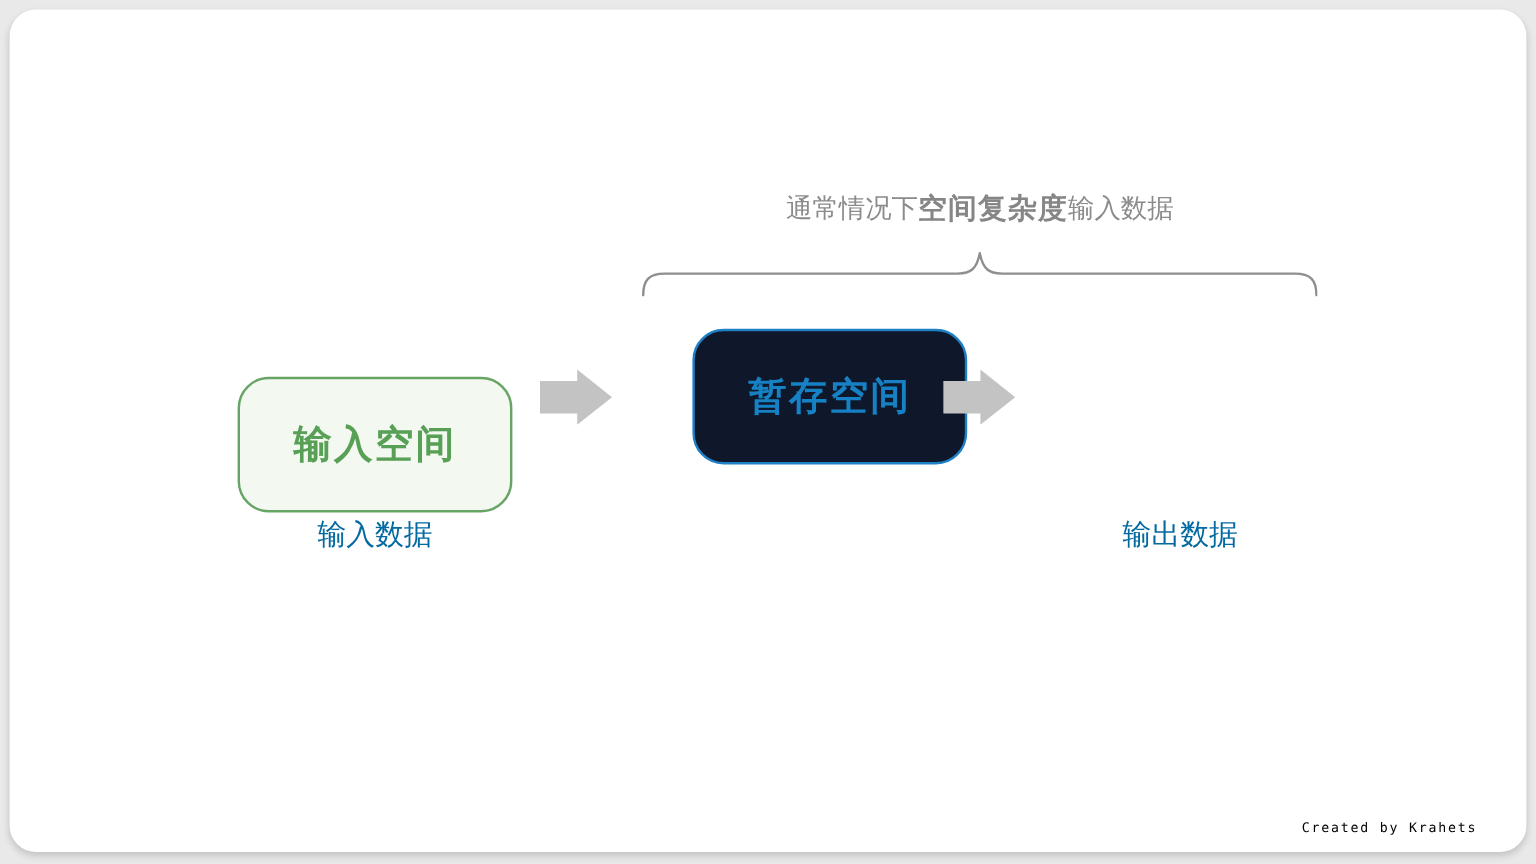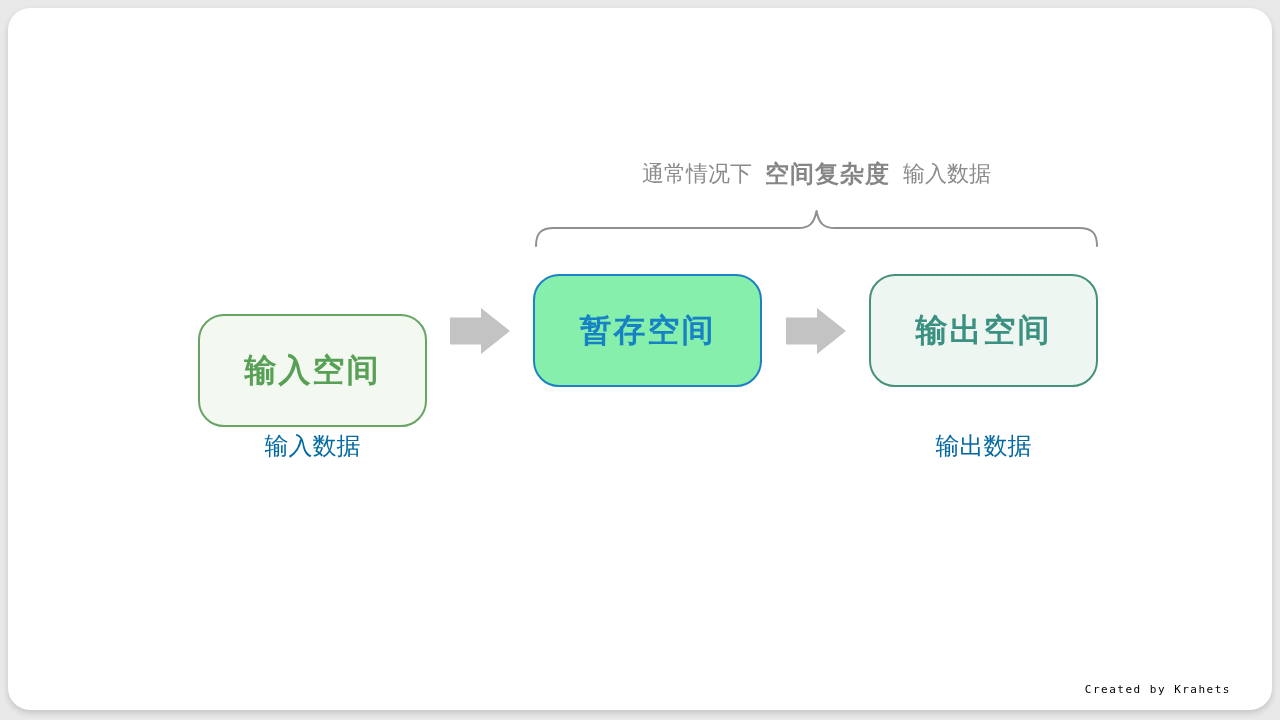--- a/index.html
+++ b/index.html
@@ -28,21 +28,20 @@
   }
   .annotation {
     position: absolute;
     left: 527px;
     top: 146px;
     width: 563px;
     height: 40px;
     display: flex;
     justify-content: center;
     align-items: center;
-    column-gap: 13px;
     color: #8b8b8b;
     font-size: 22px;
     white-space: nowrap;
   }
   .annotation .hl {
     font-size: 24px;
     font-weight: 700;
     color: #868686;
     letter-spacing: 1px;
   }
@@ -121,31 +120,28 @@
     </svg>
 
     <div class="box box1" style="border-color: rgb(103, 165, 101); background: rgb(243, 248, 241); color: rgb(87, 160, 85); margin-top: 40px;">
       <span>输入空间</span>
     </div>
 
     <svg class="arrow arrow1" viewBox="0 0 60 46" xmlns="http://www.w3.org/2000/svg">
       <polygon points="0,9.5 31,9.5 31,0 60,23 31,46 31,36.5 0,36.5" fill="#c3c3c3"></polygon>
     </svg>
 
-    <div class="box box2" style="border-color: rgb(30, 129, 197); background: #86efac; color: rgb(22, 129, 196);">
+    <div class="box box2" style="border-color: rgb(30, 129, 197); background: #0f172a; color: rgb(22, 129, 196); margin-left: 44px;">
       <span>暂存空间</span>
     </div>
 
     <svg class="arrow arrow2" viewBox="0 0 60 46" xmlns="http://www.w3.org/2000/svg">
       <polygon points="0,9.5 31,9.5 31,0 60,23 31,46 31,36.5 0,36.5" fill="#c3c3c3"></polygon>
     </svg>
 
-    <div class="box box3" style="border-color: rgb(69, 145, 126); background: rgb(238, 246, 242); color: rgb(59, 145, 129);">
-      <span>输出空间</span>
-    </div>
 
     <div class="note note1">输入数据</div>
 
 
     <div class="note note3">输出数据</div>
 
     <div class="credit">Created by Krahets</div>
   </div>
 </div>
 

